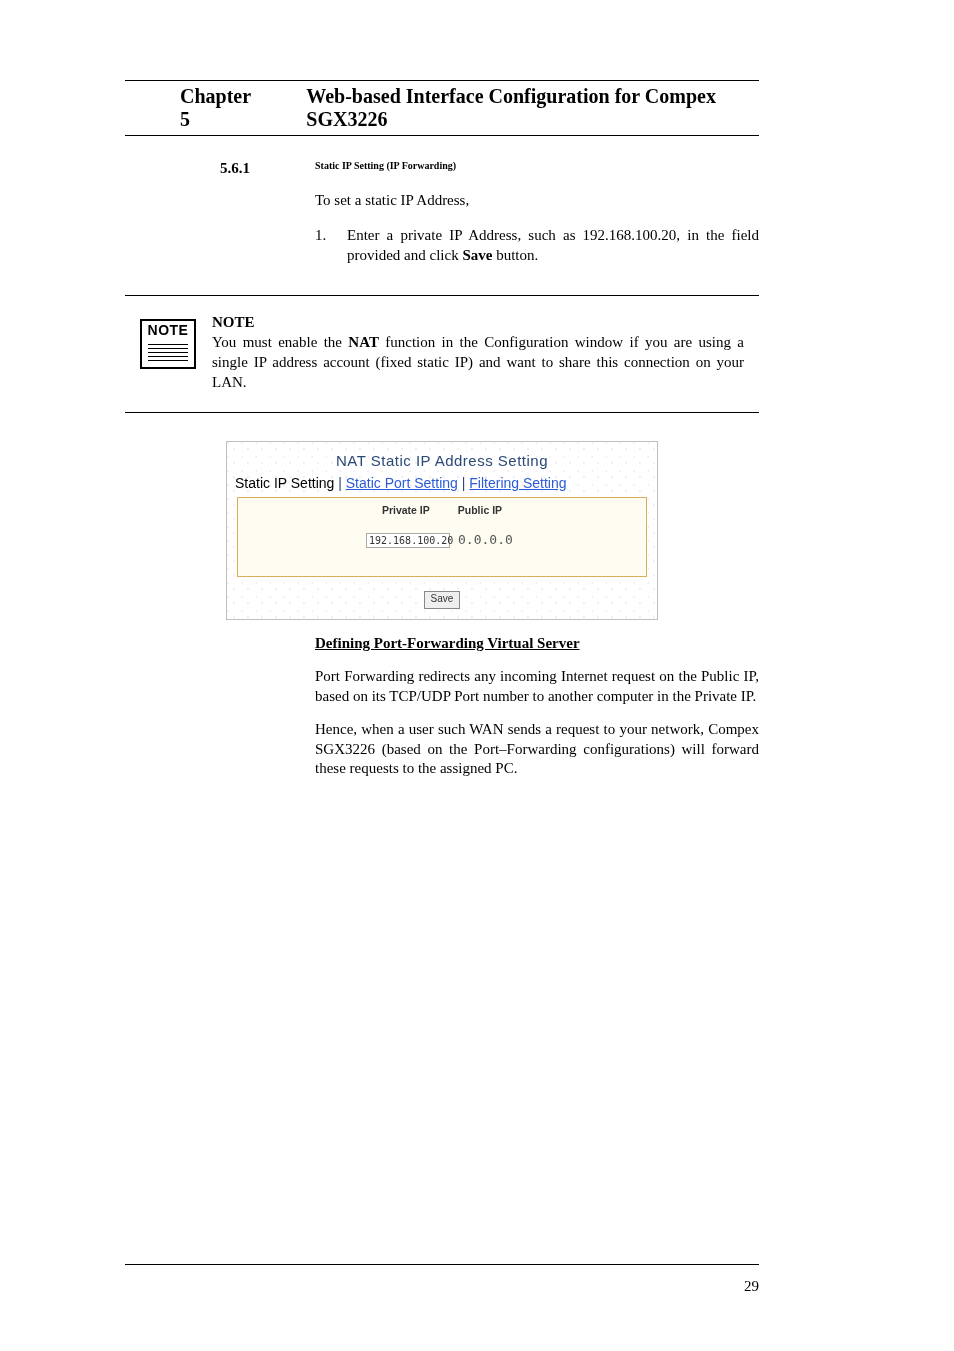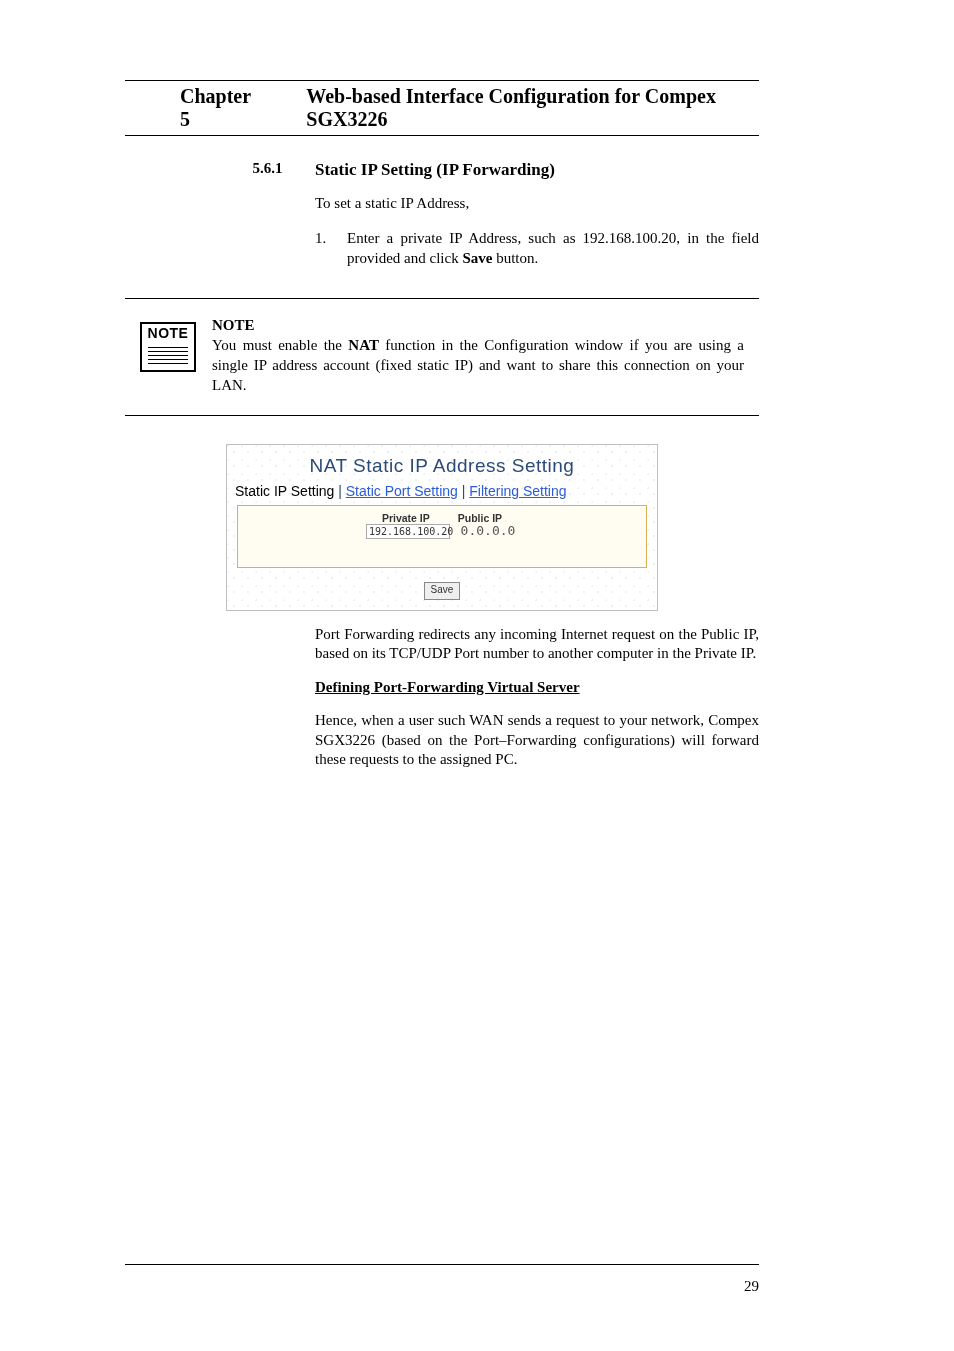--- a/index.html
+++ b/index.html
@@ -31,32 +31,31 @@
     padding-left: 55px;
     padding-right: 48px;
   }
   .chapter-title {
     font-weight: bold;
     font-size: 20px;
   }
   .section-row {
     display: flex;
     margin-top: 10px;
-    text-align: center;
   }
   .section-num {
     width: 95px;
     font-weight: bold;
     font-size: 15px;
     padding-left: 95px;
     flex-shrink: 0;
   }
   .section-title {
     font-weight: bold;
-    font-size: 17px;
+    font-size: 10px;
   }
   .body-block {
     padding-left: 190px;
     font-size: 15px;
     line-height: 1.3;
   }
   .body-block p { margin: 14px 0; }
   .list-row {
     display: flex;
     padding-left: 190px;
@@ -129,52 +128,51 @@
     font-family: "Trebuchet MS", Arial, sans-serif;
     font-size: 11px;
     color: #333;
     background:
       radial-gradient(circle at 10% 10%, rgba(238,238,238,0.9) 1px, transparent 1px) 0 0/14px 14px,
       radial-gradient(circle at 50% 50%, rgba(238,238,238,0.9) 1px, transparent 1px) 0 0/14px 14px,
       #fff;
   }
   .shot-title {
     text-align: center;
-    font-size: 19px;
+    font-size: 15px;
     color: #2b4a77;
     letter-spacing: 0.5px;
     padding: 10px 0 6px 0;
   }
   .shot-tabs {
     padding: 0 8px 4px 8px;
     font-size: 14px;
     color: #2b4a77;
   }
   .shot-tabs .sel { color: #000; }
   .shot-tabs .link { color: #2b5bd7; text-decoration: underline; cursor: pointer; }
   .shot-panel {
     margin: 2px 10px 10px 10px;
     border: 1px solid #d9b05a;
     background: #fffdf2;
     padding: 6px 0 28px 0;
-    text-align: center;
   }
   .shot-panel-row {
     display: flex;
     justify-content: center;
     gap: 28px;
     font-size: 10.5px;
     color: #333;
     font-weight: bold;
   }
   .shot-panel-inputs {
     display: flex;
     justify-content: center;
     gap: 8px;
-    margin-top: 0;
+    margin-top: 17px;
   }
   .shot-input {
     font-family: monospace;
     font-size: 10px;
     border: 1px solid #aaa;
     background: #fff;
     padding: 0 2px;
     width: 78px;
     height: 13px;
     line-height: 13px;
@@ -283,21 +281,21 @@
         </div>
       </div>
       <div class="shot-footer">
         <span class="shot-btn">Save</span>
       </div>
     </div>
   </div>
 
 
   <div class="body-block">
+    <p><b class="underline">Defining Port-Forwarding Virtual Server</b></p>
     <p style="text-align:justify;">Port Forwarding redirects any incoming Internet request on the Public IP, based on its TCP/UDP Port number to another computer in the Private IP.</p>
-    <p><b class="underline">Defining Port-Forwarding Virtual Server</b></p>
     <p style="text-align:justify;">Hence, when a user such WAN sends a request to your network, Compex SGX3226 (based on the Port–Forwarding configurations) will forward these requests to the assigned PC.</p>
   </div>
 
   <div class="footer-line"></div>
   <div class="page-num">29</div>
 
 </div>
 
 </body></html>

